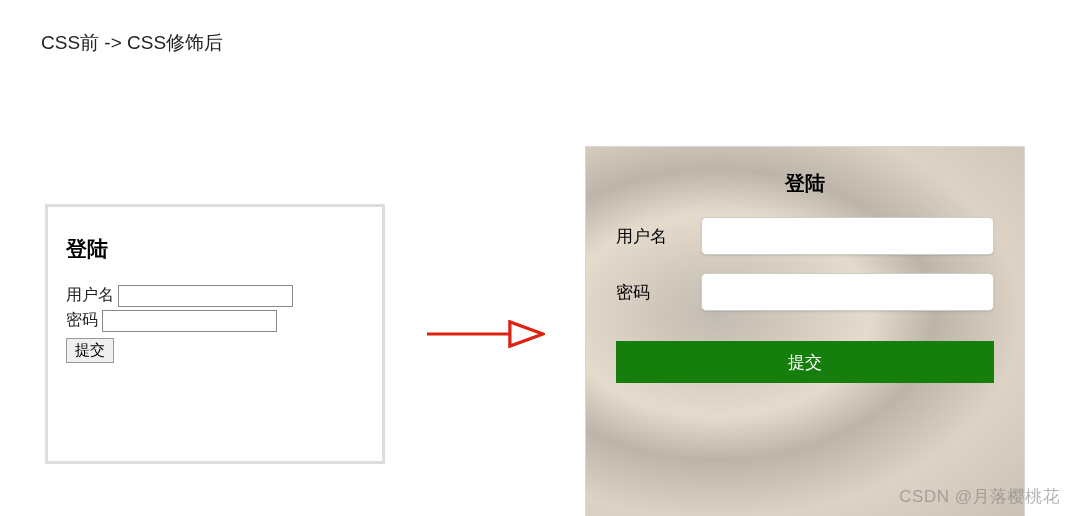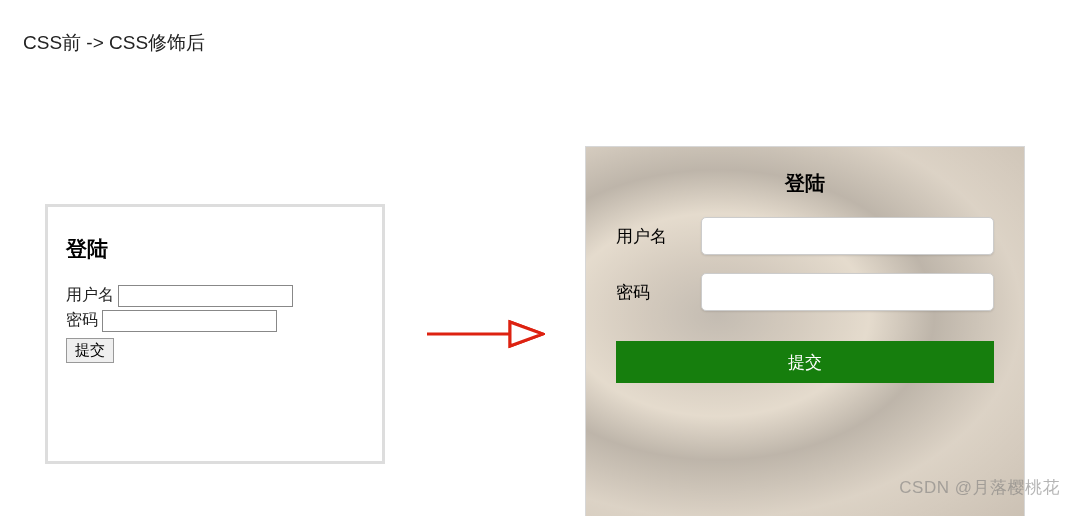--- a/index.html
+++ b/index.html
@@ -12,21 +12,21 @@
       background: #fff;
       width: 1075px;
       height: 516px;
       position: relative;
       padding: 30px 20px;
     }
     .page-title {
       font-size: 19px;
       color: #222;
       margin-bottom: 90px;
-      margin-left: 3px;
+      margin-left: 21px;
       font-weight: 400;
     }
     .container {
       display: flex;
       align-items: center;
       gap: 40px;
     }
     
     .before-panel {
       width: 340px;
@@ -121,21 +121,21 @@
       color: #fff;
       border: none;
       font-size: 17px;
       cursor: pointer;
       margin-top: 12px;
       font-family: inherit;
     }
     .watermark {
       position: absolute;
       right: 15px;
-      bottom: 17px;
+      bottom: 8px;
       font-size: 17px;
       color: rgba(120,120,120,0.55);
       letter-spacing: 0.5px;
     }
   </style>
 </head>
 <body>
 
 <div class="page-title">CSS前 -&gt; CSS修饰后</div>
 

